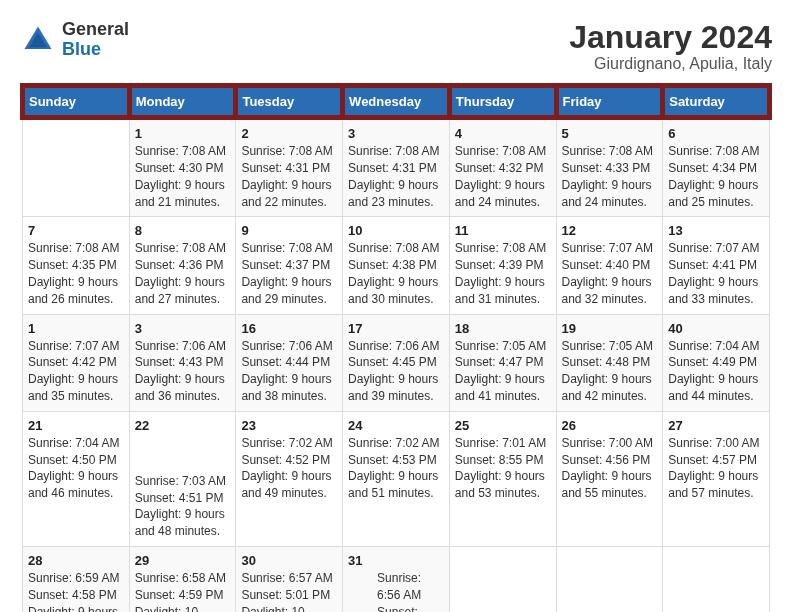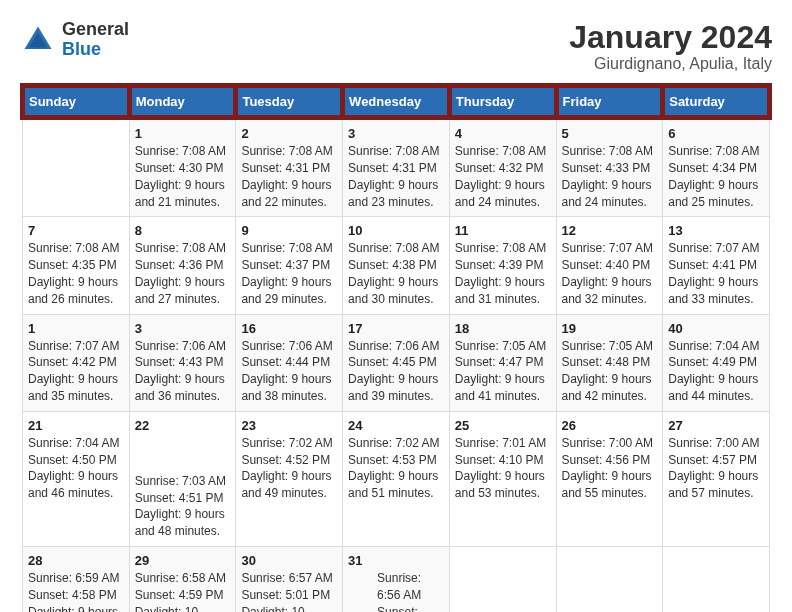--- a/index.html
+++ b/index.html
@@ -301,21 +301,21 @@
         <td>
           <div class="day-num">24</div>
           <div class="day-detail" style="white-space: pre-line;">Sunrise: 7:02 AM
 Sunset: 4:53 PM
 Daylight: 9 hours
 and 51 minutes.</div>
         </td>
         <td>
           <div class="day-num">25</div>
           <div class="day-detail" style="white-space: pre-line;">Sunrise: 7:01 AM
-Sunset: 4:10 PM
+Sunset: 8:55 PM
 Daylight: 9 hours
 and 53 minutes.</div>
         </td>
         <td>
           <div class="day-num">26</div>
           <div class="day-detail" style="white-space: pre-line;">Sunrise: 7:00 AM
 Sunset: 4:56 PM
 Daylight: 9 hours
 and 55 minutes.</div>
         </td>

